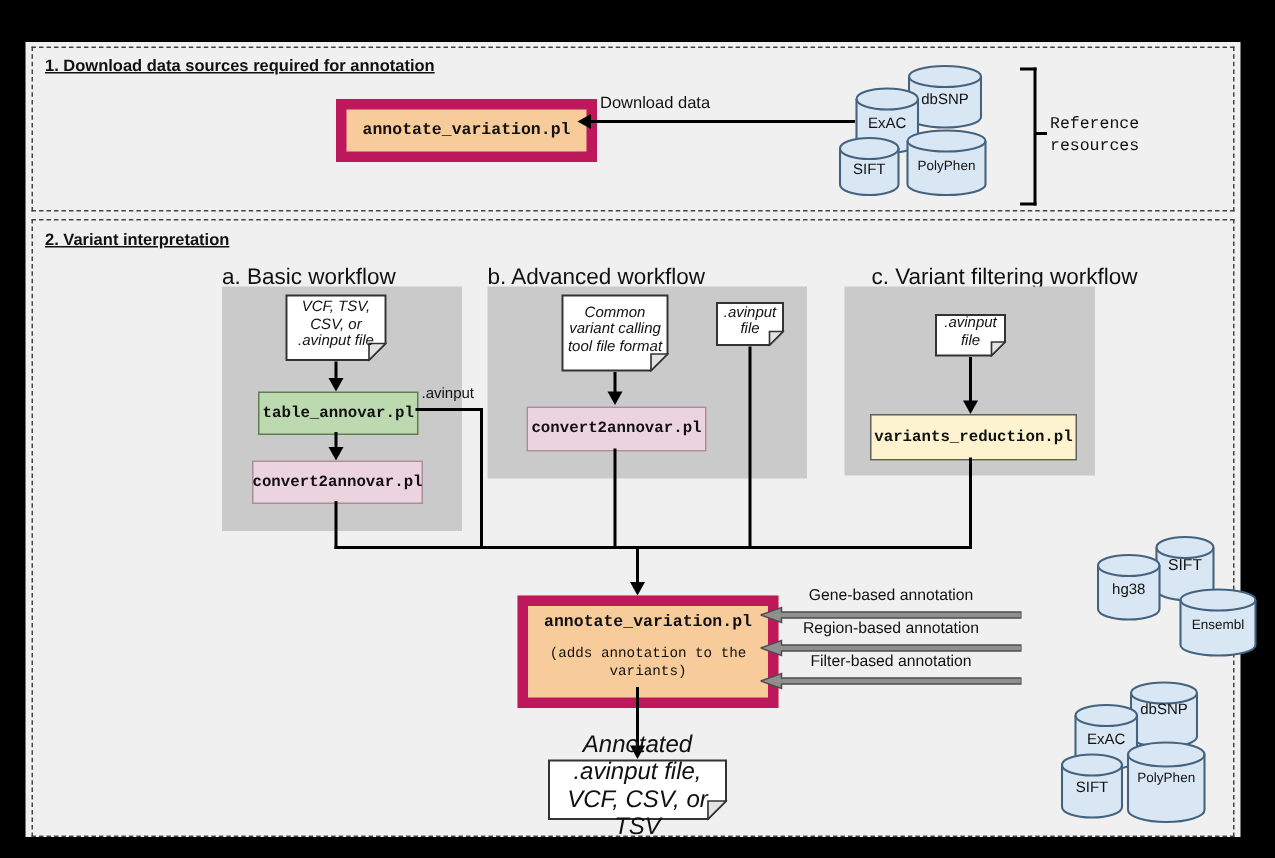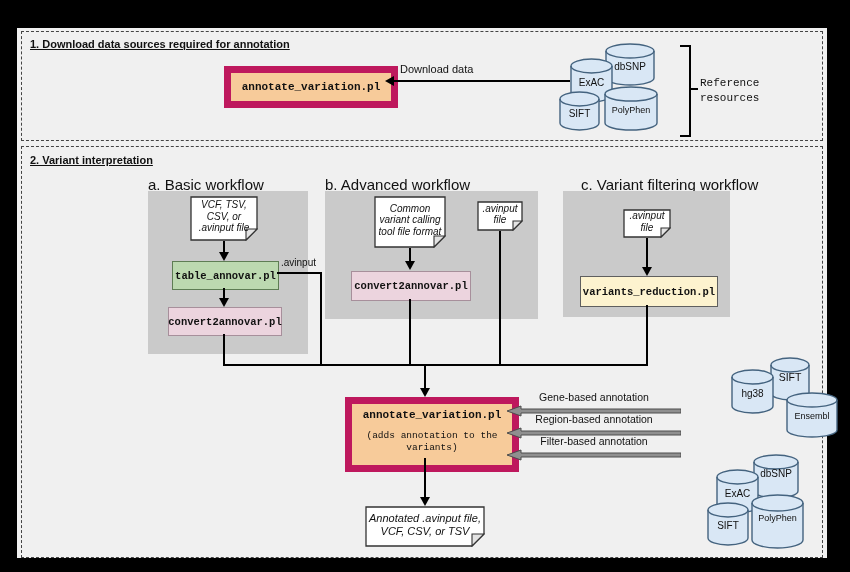--- a/index.html
+++ b/index.html
@@ -249,15 +249,15 @@
   </div>
 
   <div class="vline" style="left:424px; top:458px; height:40px;"></div>
   <div class="ah-down" style="left:420px; top:497px;"></div>
 
   <div class="doc" style="left:365px; top:506px; width:120px; height:41px;">
     <svg width="120" height="41">
         <path d="M1,1 H119 V28 L107,40 H1 Z" fill="#fff" stroke="#333" stroke-width="1.3"></path>
         <path d="M119,28 L107,40 L107,28 Z" fill="#e3e3e3" stroke="#333" stroke-width="1.1"></path>
       </svg>
-    <div class="doc-text" style="font-size:11px;">Annotated .avinput file, VCF, CSV, or TSV</div>
+    <div class="doc-text" style="font-size:16px;">Annotated .avinput file, VCF, CSV, or TSV</div>
   </div>
 </div>
 
 </body></html>

